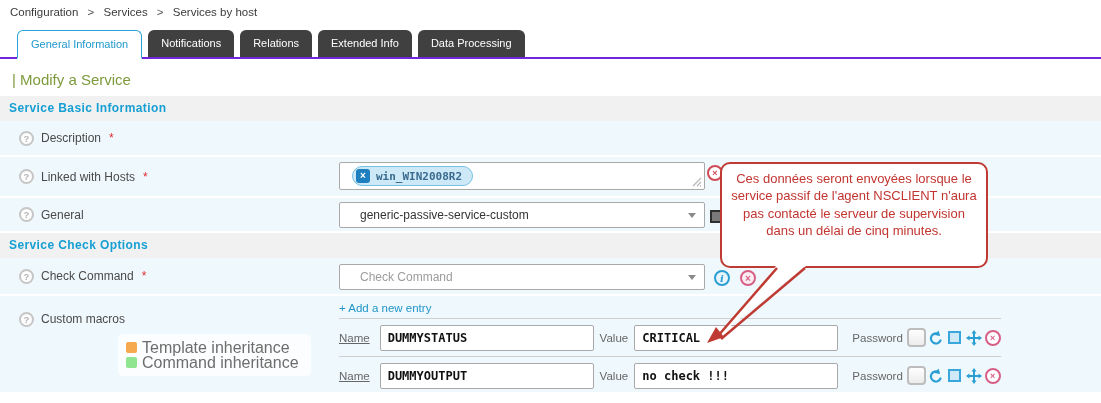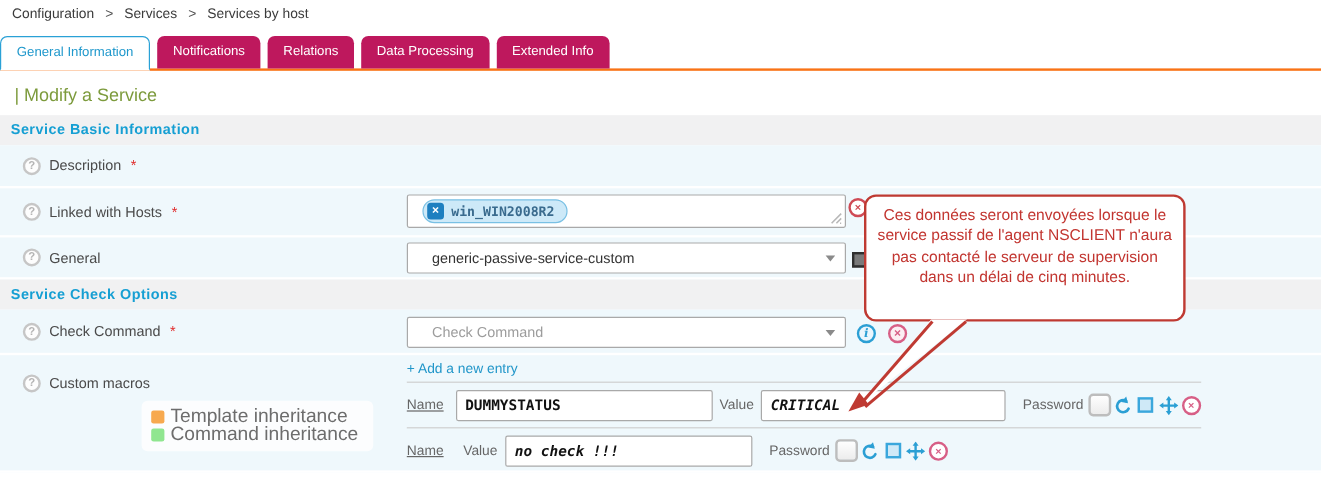--- a/index.html
+++ b/index.html
@@ -6,23 +6,23 @@
   body { background:#fff; font-family:"Liberation Sans", sans-serif; }
   .page { position:relative; width:1101px; height:403px; background:#fff; overflow:hidden; }
 
   
   .breadcrumb { position:absolute; top:6px; left:10px; font-size:11.5px; color:#3b3b3b; }
   .crumb { cursor:pointer; }
   .crumb-sep { margin:0 6px; color:#555; }
 
   
   .tabbar { position:absolute; top:30px; left:0; width:1101px; height:29px;
-            border-bottom:2px solid #f97316; 
+            border-bottom:2px solid #6d28d9; padding-left:17px;
             display:flex; gap:6px; align-items:flex-end; }
-  .tab { height:27px; line-height:27px; padding:0 13px; background:#be185d; color:#fff;
+  .tab { height:27px; line-height:27px; padding:0 13px; background:#404040; color:#fff;
          font-size:11px; border-radius:6px 6px 0 0; white-space:nowrap; cursor:pointer; }
   .tab.active { background:#fff; color:#1f98cc; border:1.5px solid #2aa1d6; border-bottom:2px solid #fff;
                 margin-bottom:-2px; height:29px; line-height:26px; position:relative; z-index:2; }
 
   .page-title { position:absolute; top:71px; left:12px; font-size:15px; color:#7d9b3d; }
 
   
   .form { position:absolute; top:96px; left:0; width:1101px; }
   .sec-h { height:25px; line-height:25px; background:#f1f1f2; color:#169fd3;
            font-size:12px; font-weight:bold; letter-spacing:.4px; padding-left:9px; }
@@ -84,21 +84,21 @@
   .macro-entry { position:absolute; left:0; width:662px; height:38px; border-top:1px solid #cfcfcf;
                  display:flex; align-items:center; }
   .m-label { font-size:11.5px; color:#666; }
   .m-name-label { width:34px; margin-right:7px;text-decoration:underline; }
   .m-val-label  { width:30px; margin-left:6px; margin-right:5px; }
   .m-pass-label { margin-left:14px; }
   .minput { height:23px; border:1px solid #a9a9a9; border-radius:2px; background:#fff;
             font-family:"DejaVu Sans Mono", monospace; font-size:12px; font-weight:bold; color:#111;
             padding:12px 7px; }
   .m-name { width:216px; }
-  .m-value { width:206px;font-style:italic; }
+  .m-value { width:206px; }
   .m-check { width:19px; height:19px; margin-left:4px; border:2px solid #bdbdbd; border-radius:4px;
              background:linear-gradient(#fefefe,#ececec); cursor:pointer; }
   .mic { width:17px; height:17px; margin-left:2px; display:inline-flex; align-items:center;
          justify-content:center; cursor:pointer; }
   .sq-ic { width:13px; height:13px; border:2px solid #3aa7dc; background:#cfe9f7; }
   .circ-x { width:16px; height:16px; border:2px solid #d75f86; border-radius:50%; color:#d75f86;
             background:#fff; font-size:9px; font-weight:bold; display:inline-flex;
             align-items:center; justify-content:center; }
 
   
@@ -118,22 +118,22 @@
     <span class="crumb-sep">&gt;</span>
     <span class="crumb">Services</span>
     <span class="crumb-sep">&gt;</span>
     <span class="crumb">Services by host</span>
   </div>
 
   <div class="tabbar">
     <div class="tab active">General Information</div>
     <div class="tab">Notifications</div>
     <div class="tab">Relations</div>
+    <div class="tab">Extended Info</div>
     <div class="tab">Data Processing</div>
-    <div class="tab">Extended Info</div>
   </div>
 
   <div class="page-title">| Modify a Service</div>
 
   <div class="form">
 
     <div class="sec-h">Service Basic Information</div>
 
     <div class="frow" style="height:36px;">
       <div class="lcell">
@@ -238,20 +238,21 @@
                 <polygon points="16,8 12.5,5.5 12.5,10.5" fill="#2b9fd4"></polygon>
               </svg>
           </span>
           <span class="mic">
               <span class="circ-x">×</span>
             </span>
         </div>
 
         <div class="macro-entry" style="top:60px;">
           <span class="m-label m-name-label">Name</span>
+          <input class="minput m-name" value="DUMMYOUTPUT" style="">
           <span class="m-label m-val-label">Value</span>
           <input class="minput m-value" value="no check !!!" style="">
           <span class="m-label m-pass-label">Password</span>
           <span class="m-check"></span>
           <span class="mic">
             <svg width="16" height="16">
                 <path d="M12.5 10.5 A5 5 0 1 1 10.5 4.2" fill="none" stroke="#2b9fd4" stroke-width="2.2" stroke-linecap="round"></path>
                 <polygon points="10.5,0.5 12,6 6.5,5" fill="#2b9fd4"></polygon>
               </svg>
           </span>

